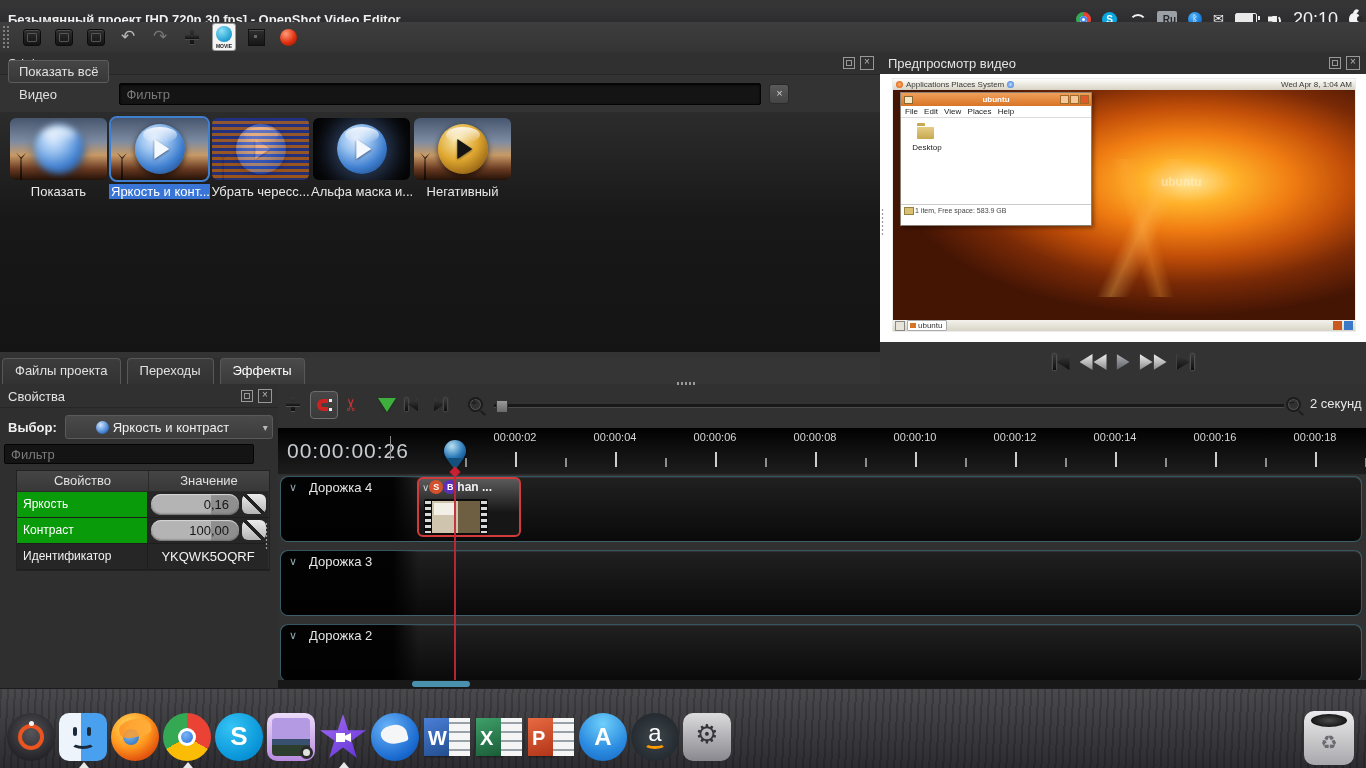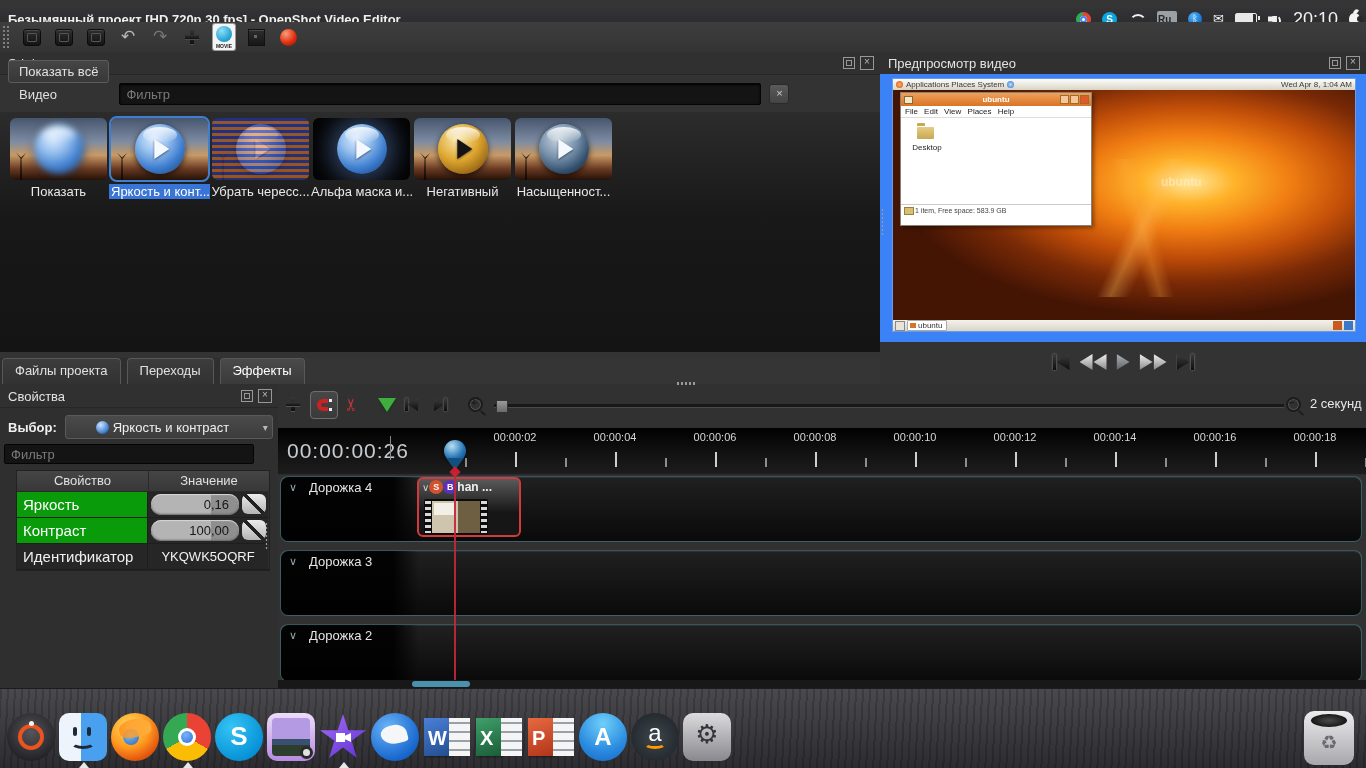--- a/index.html
+++ b/index.html
@@ -11,21 +11,21 @@
             display:flex;align-items:center;border-bottom:1px solid #151515;margin-top:8px;}
   #title{font-size:13px;font-weight:bold;color:#efefef;padding-left:8px;}
   #tray{position:absolute;right:6px;top:0;height:22px;display:flex;align-items:center;gap:11px;}
   .tchrome{width:15px;height:15px;border-radius:50%;background:conic-gradient(from 0deg,#ea4335 0 33%,#fbbc05 0 66%,#34a853 0 100%);position:relative;}
   .tchrome::after{content:'';position:absolute;left:4px;top:4px;width:7px;height:7px;border-radius:50%;background:#fff;box-shadow:inset 0 0 0 2px #4285f4;}
   .tskype{width:15px;height:15px;border-radius:50%;background:#0aa6e0;color:#fff;font-size:10px;font-weight:bold;text-align:center;line-height:15px;position:relative;}
   .tskype::after{content:'';position:absolute;right:-1px;bottom:-1px;width:6px;height:6px;border-radius:50%;background:#ffcd00;}
   .twifi{width:18px;height:13px;position:relative;overflow:hidden;}
   .twifi::before{content:'';position:absolute;left:1px;top:1px;width:14px;height:14px;border:2px solid #f0f0f0;border-radius:50%;clip-path:polygon(0 0,100% 0,50% 55%);}
   .twifi::after{content:'';position:absolute;left:7px;top:9px;width:4px;height:4px;border-radius:50%;background:#f0f0f0;}
-  .tru{min-width:18px;height:15px;background:#9aa0a6;color:#26282a;font-size:10px;font-weight:bold;border-radius:2px;text-align:left;line-height:15px;padding:1px 1px;}
+  .tru{min-width:18px;height:15px;background:#9aa0a6;color:#26282a;font-size:10px;font-weight:bold;border-radius:2px;text-align:right;line-height:15px;padding:1px 1px;}
   .tbt{width:14px;height:14px;border-radius:50%;background:radial-gradient(circle at 35% 30%,#52b4f8,#1272d4 70%);color:#fff;font-size:10px;text-align:center;line-height:14px;}
   .tmail{color:#f2f2f2;font-size:13px;line-height:14px;}
   .tbatt{width:20px;height:10px;border:1px solid #e8e8e8;border-radius:2px;position:relative;background:linear-gradient(90deg,#e8e8e8 0 85%,transparent 85%);}
   .tbatt::after{content:'';position:absolute;right:-4px;top:2px;width:2px;height:4px;background:#e8e8e8;}
   .tvol{width:14px;height:13px;position:relative;}
   .tvol::before{content:'';position:absolute;left:0;top:3px;width:9px;height:7px;background:#f0f0f0;clip-path:polygon(0 15%,45% 15%,100% -40%,100% 140%,45% 85%,0 85%);}
   .tvol::after{content:'';position:absolute;right:1px;top:2px;width:7px;height:8px;border:2px solid transparent;border-right-color:#f0f0f0;border-radius:50%;}
   #tray-clock{font-size:18px;color:#f2f2f2;}
   .tapple{width:11px;height:13px;background:#f2f2f2;border-radius:45% 45% 48% 48%;position:relative;}
   .tapple::before{content:'';position:absolute;top:-4px;right:2px;width:4px;height:5px;background:#f2f2f2;border-radius:60% 0 60% 0;transform:rotate(30deg);}
@@ -92,21 +92,21 @@
   .variant-alpha .orb{box-shadow:0 0 20px 10px rgba(120,170,255,.30);}
   .variant-negative .orb{background:radial-gradient(circle at 38% 30%,#f8e8b0,#e0a830 45%,#8a5a10 85%,#2a1a00);}
   .variant-negative .play{border-left-color:#141414;}
   .variant-saturation .orb{background:radial-gradient(circle at 38% 30%,#c8d4e0,#7892ac 40%,#32506e 70%,#0e1c2c);}
   .effect-item.selected .thumb{outline:2px solid #3f7fd0;background-color:#1e3c62;}
   .elabel{margin-top:4px;font-size:13px;color:#e8e8e8;text-align:center;white-space:nowrap;overflow:hidden;}
   .effect-item.selected .elabel span{background:#3875d7;color:#fff;padding:0 2px;}
 
   
   #preview-panel{position:absolute;left:880px;top:52px;width:486px;height:332px;background:#333;}
-  #video-zone{position:absolute;left:0;top:22px;width:486px;height:268px;background:#3b82f6;}
+  #video-zone{position:absolute;left:0;top:22px;width:486px;height:268px;background:#ffffff;}
   #video-frame{position:absolute;left:13px;top:5px;width:462px;height:252px;background:#3a1203;outline:1px solid rgba(200,200,200,.35);overflow:hidden;}
   .vd-menubar{position:absolute;left:0;top:0;right:0;height:11px;background:linear-gradient(#fdfdfa,#d8d4c6);
      display:flex;justify-content:space-between;align-items:center;font-size:8px;color:#3a3a3a;padding:0 3px;}
   .vd-ml{display:flex;align-items:center;gap:3px;}
   .vd-logo{width:7px;height:7px;border-radius:50%;background:radial-gradient(#ffb068,#d4500a);}
   .vd-globe{width:7px;height:7px;border-radius:50%;background:radial-gradient(#bfe0ff,#2a6ad0);}
   .vd-wallpaper{position:absolute;left:0;top:11px;right:0;bottom:11px;
      background:radial-gradient(ellipse 62% 58% at 64% 40%,#ffe9a0 0%,#ffb32a 16%,#f07d12 36%,#c14e08 56%,#7a2a06 76%,#451504 100%);}
   .vd-wallpaper::before{content:'';position:absolute;left:10%;top:30%;width:90%;height:60%;
      background:linear-gradient(115deg,transparent 46%,rgba(255,190,90,.35) 49%,transparent 53%),
@@ -155,21 +155,21 @@
   .combo-orb{width:13px;height:13px;border-radius:50%;background:radial-gradient(circle at 35% 30%,#cfe4ff,#3f7fd0 65%,#14386e);margin:0 4px 0 26px;}
   .combo-arrow{margin-left:auto;color:#b8b8b8;font-size:10px;}
   #props-filter{position:absolute;left:4px;top:86px;width:250px;height:20px;background:#141414;border:1px solid #050505;border-radius:2px;
        color:#cfcfcf;font-size:13px;padding:0 6px;outline:none;box-sizing:border-box;}
   #props-filter::placeholder{color:#7a7a7a;}
   #prop-table{position:absolute;left:16px;top:112px;width:252px;border:1px solid #222;}
   #prop-head{display:flex;height:20px;background:linear-gradient(#454545,#383838);border-bottom:1px solid #2a2a2a;}
   #prop-head div{font-size:13px;color:#e0e0e0;text-align:center;line-height:20px;}
   .ph-name{width:131px;border-right:1px solid #2a2a2a;} .ph-val{width:120px;}
   .prow{display:flex;height:25px;border-bottom:1px solid #1e1e1e;}
-  .pname{width:131px;font-size:15px;color:#f0f0f0;line-height:25px;padding-left:6px;box-sizing:border-box;background:#262626;border-right:1px solid #1e1e1e;}
+  .pname{width:131px;font-size:12px;color:#f0f0f0;line-height:25px;padding-left:6px;box-sizing:border-box;background:#262626;border-right:1px solid #1e1e1e;}
   .pname.green{background:#0a9b0a;color:#fff;}
   .pval{width:120px;position:relative;background:#262626;}
   .pill{position:absolute;left:3px;top:2px;right:29px;bottom:2px;border-radius:10px;
         background:linear-gradient(90deg,#b4b4b4 0 68%,#8f8f8f 68%);box-shadow:inset 0 1px 1px #d8d8d8, inset 0 -1px 2px #666;
         font-size:13px;color:#161616;text-align:right;line-height:21px;padding-right:10px;}
   .kfbtn{position:absolute;right:2px;top:2px;width:24px;height:20px;border-radius:6px;
         background:linear-gradient(#f0f0f0,#b0b0b0),linear-gradient(#fff,#fff);
         background-image:linear-gradient(45deg,transparent 44%,#222 44%,#222 56%,transparent 56%),linear-gradient(#ececec,#b4b4b4);}
   .idval{display:block;width:100%;font-size:13px;color:#f2f2f2;text-align:center;line-height:25px;}
 
@@ -380,27 +380,20 @@
           </div>
           <div class="elabel"><span>Альфа маска и...</span></div>
         </div>
         <div class="effect-item">
           <div class="thumb variant-negative">
             <div class="orb"></div>
             <div class="play"></div>
           </div>
           <div class="elabel"><span>Негативный</span></div>
         </div>
-        <div class="effect-item">
-          <div class="thumb variant-saturation">
-            <div class="orb"></div>
-            <div class="play"></div>
-          </div>
-          <div class="elabel"><span>Насыщенност...</span></div>
-        </div>
       </div>
   </div>
 
   <div id="preview-panel">
     <div class="panel-header">
       <span class="ptitle">Предпросмотр видео</span>
       <span class="hicons">
         <span class="wfloat"></span>
         <span class="wclose">×</span>
       </span>

